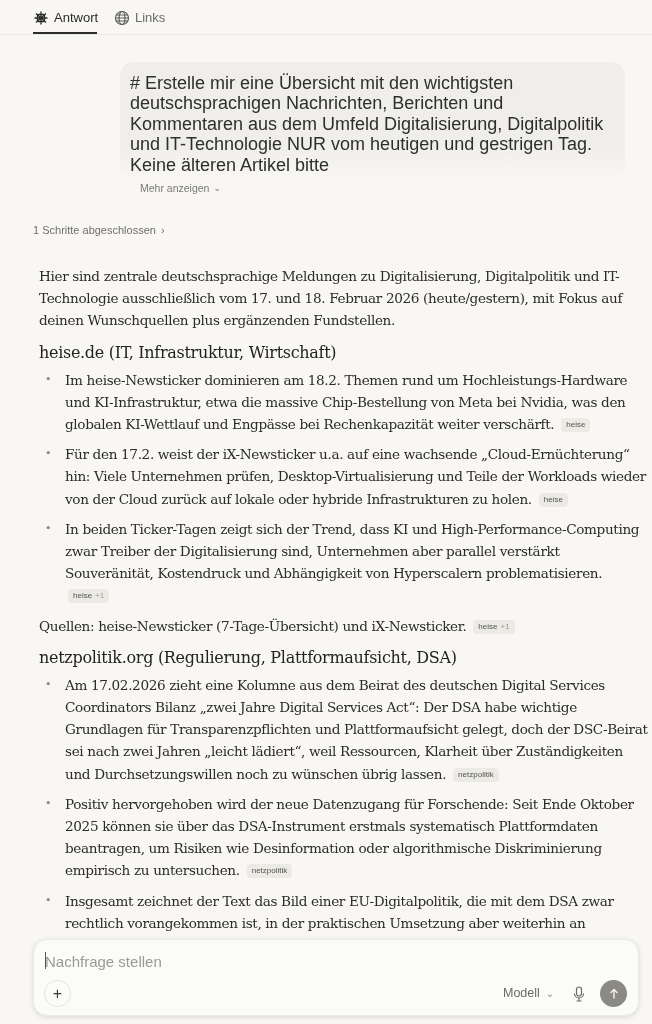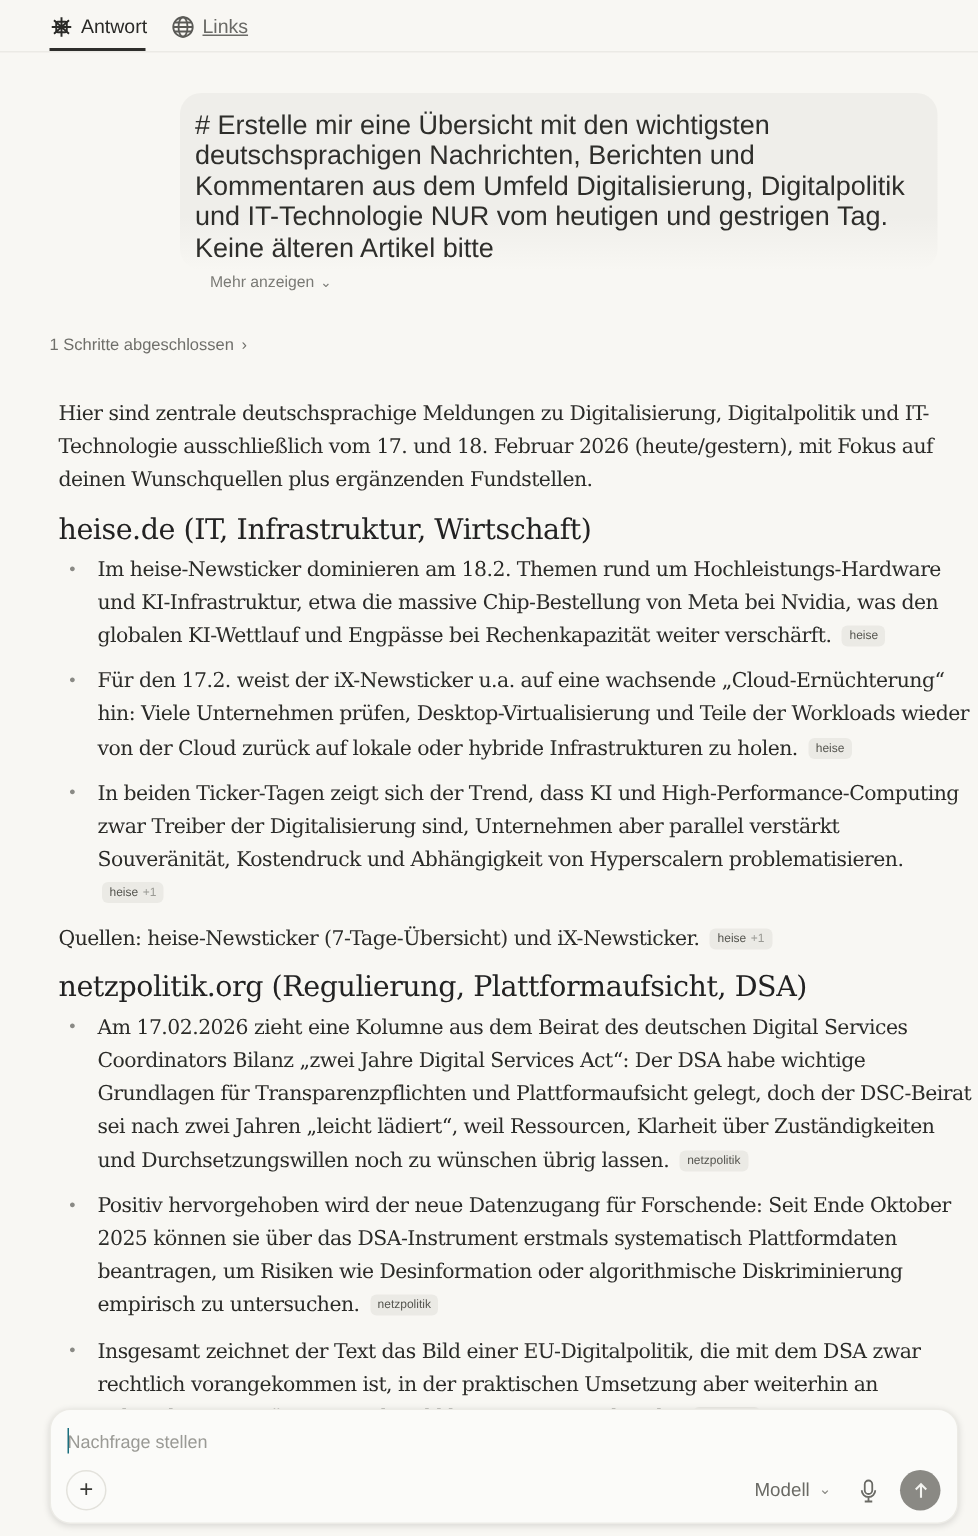--- a/index.html
+++ b/index.html
@@ -13,21 +13,21 @@
     .tabs {
       position: absolute; left: 0; top: 0; width: 652px; height: 35px;
       border-bottom: 1px solid #ebeae5;
     }
     .tab {
       position: absolute; top: 0; height: 35px; display: flex; align-items: center;
       font-size: 13px; cursor: pointer;
     }
     .tab .ico { width: 16px; height: 16px; margin-right: 5px; display: inline-flex; }
     .tab-answer { left: 33px; color: #2a2a27; }
-    .tab-links { left: 114px; color: #6a6a66; text-decoration: underline; }
+    .tab-links { left: 114px; color: #6a6a66; }
     .tab-underline {
       position: absolute; left: 33px; top: 32px; width: 64px; height: 2px; background: #2e2e2b;
     }
     .query-box {
       position: absolute; left: 120px; top: 62px; width: 505px; height: 118px;
       background: linear-gradient(to bottom, #efeeea 0%, #efeeea 70%, rgba(239,238,234,0) 100%);
       border-radius: 14px;
       padding: 11px 10px 0 10px;
       font-size: 18px; line-height: 20.4px; color: #2e2e2b;
       overflow: hidden;
@@ -43,42 +43,42 @@
     }
     .steps .chev { margin-left: 5px; font-size: 11px; }
     .answer {
       position: absolute; left: 39px; top: 265px; width: 610px;
       font-family: "DejaVu Serif", "Liberation Serif", serif;
       font-size: 13.6px; line-height: 22.2px; color: #2b2b28;
       letter-spacing: -0.35px;
     }
     .answer p { margin-bottom: 10px; }
     .answer h3 {
-      font-weight: normal; font-size: 19px; line-height: 22px; margin-bottom: 5px; color: #222;
+      font-weight: normal; font-size: 16px; line-height: 22px; margin-bottom: 5px; color: #222;
       letter-spacing: -0.3px;
     }
     .answer ul { list-style: none; margin-bottom: 6px; }
     .answer li { position: relative; padding-left: 26px; margin-bottom: 8px; }
     .answer li::before {
       content: "•"; position: absolute; left: 6px; top: 0; color: #8a8a85; font-size: 11px;
     }
     .pill {
       display: inline-block; font-family: Liberation Sans, sans-serif; font-size: 8px;
       line-height: 14px; padding: 0 5px; background: #ebeae5; border-radius: 4px;
       color: #55554f; vertical-align: 2px; margin-left: 3px; letter-spacing: 0; cursor: pointer;
     }
     .pill .plus { color: #9a9a94; margin-left: 3px; }
     .composer {
       position: absolute; left: 33px; top: 939px; width: 606px; height: 77px;
       background: #fbfbf9; border-radius: 14px;
       box-shadow: 0 1px 5px rgba(0,0,0,0.13); border: 1px solid #ecebe6;
     }
     .composer-input {
       position: absolute; left: 11px; top: 10px; width: 580px; height: 22px; border: none;
-      background: transparent; font-family: "Liberation Sans", sans-serif; font-size: 12px;
+      background: transparent; font-family: "Liberation Sans", sans-serif; font-size: 15px;
       color: #2b2b28; outline: none; caret-color: #1a7a8a;
     }
     .composer-input::placeholder { color: #9a9a95; }
     .caret {
       position: absolute; left: 11px; top: 12px; width: 1px; height: 17px; background: #1a6f7e;
     }
     .add-btn {
       position: absolute; left: 10px; top: 40px; width: 27px; height: 27px; border-radius: 50%;
       border: 1px solid #e3e2dc; background: #fbfbf9; display: flex; align-items: center;
       justify-content: center; font-size: 16px; color: #3a3a36; cursor: pointer;

